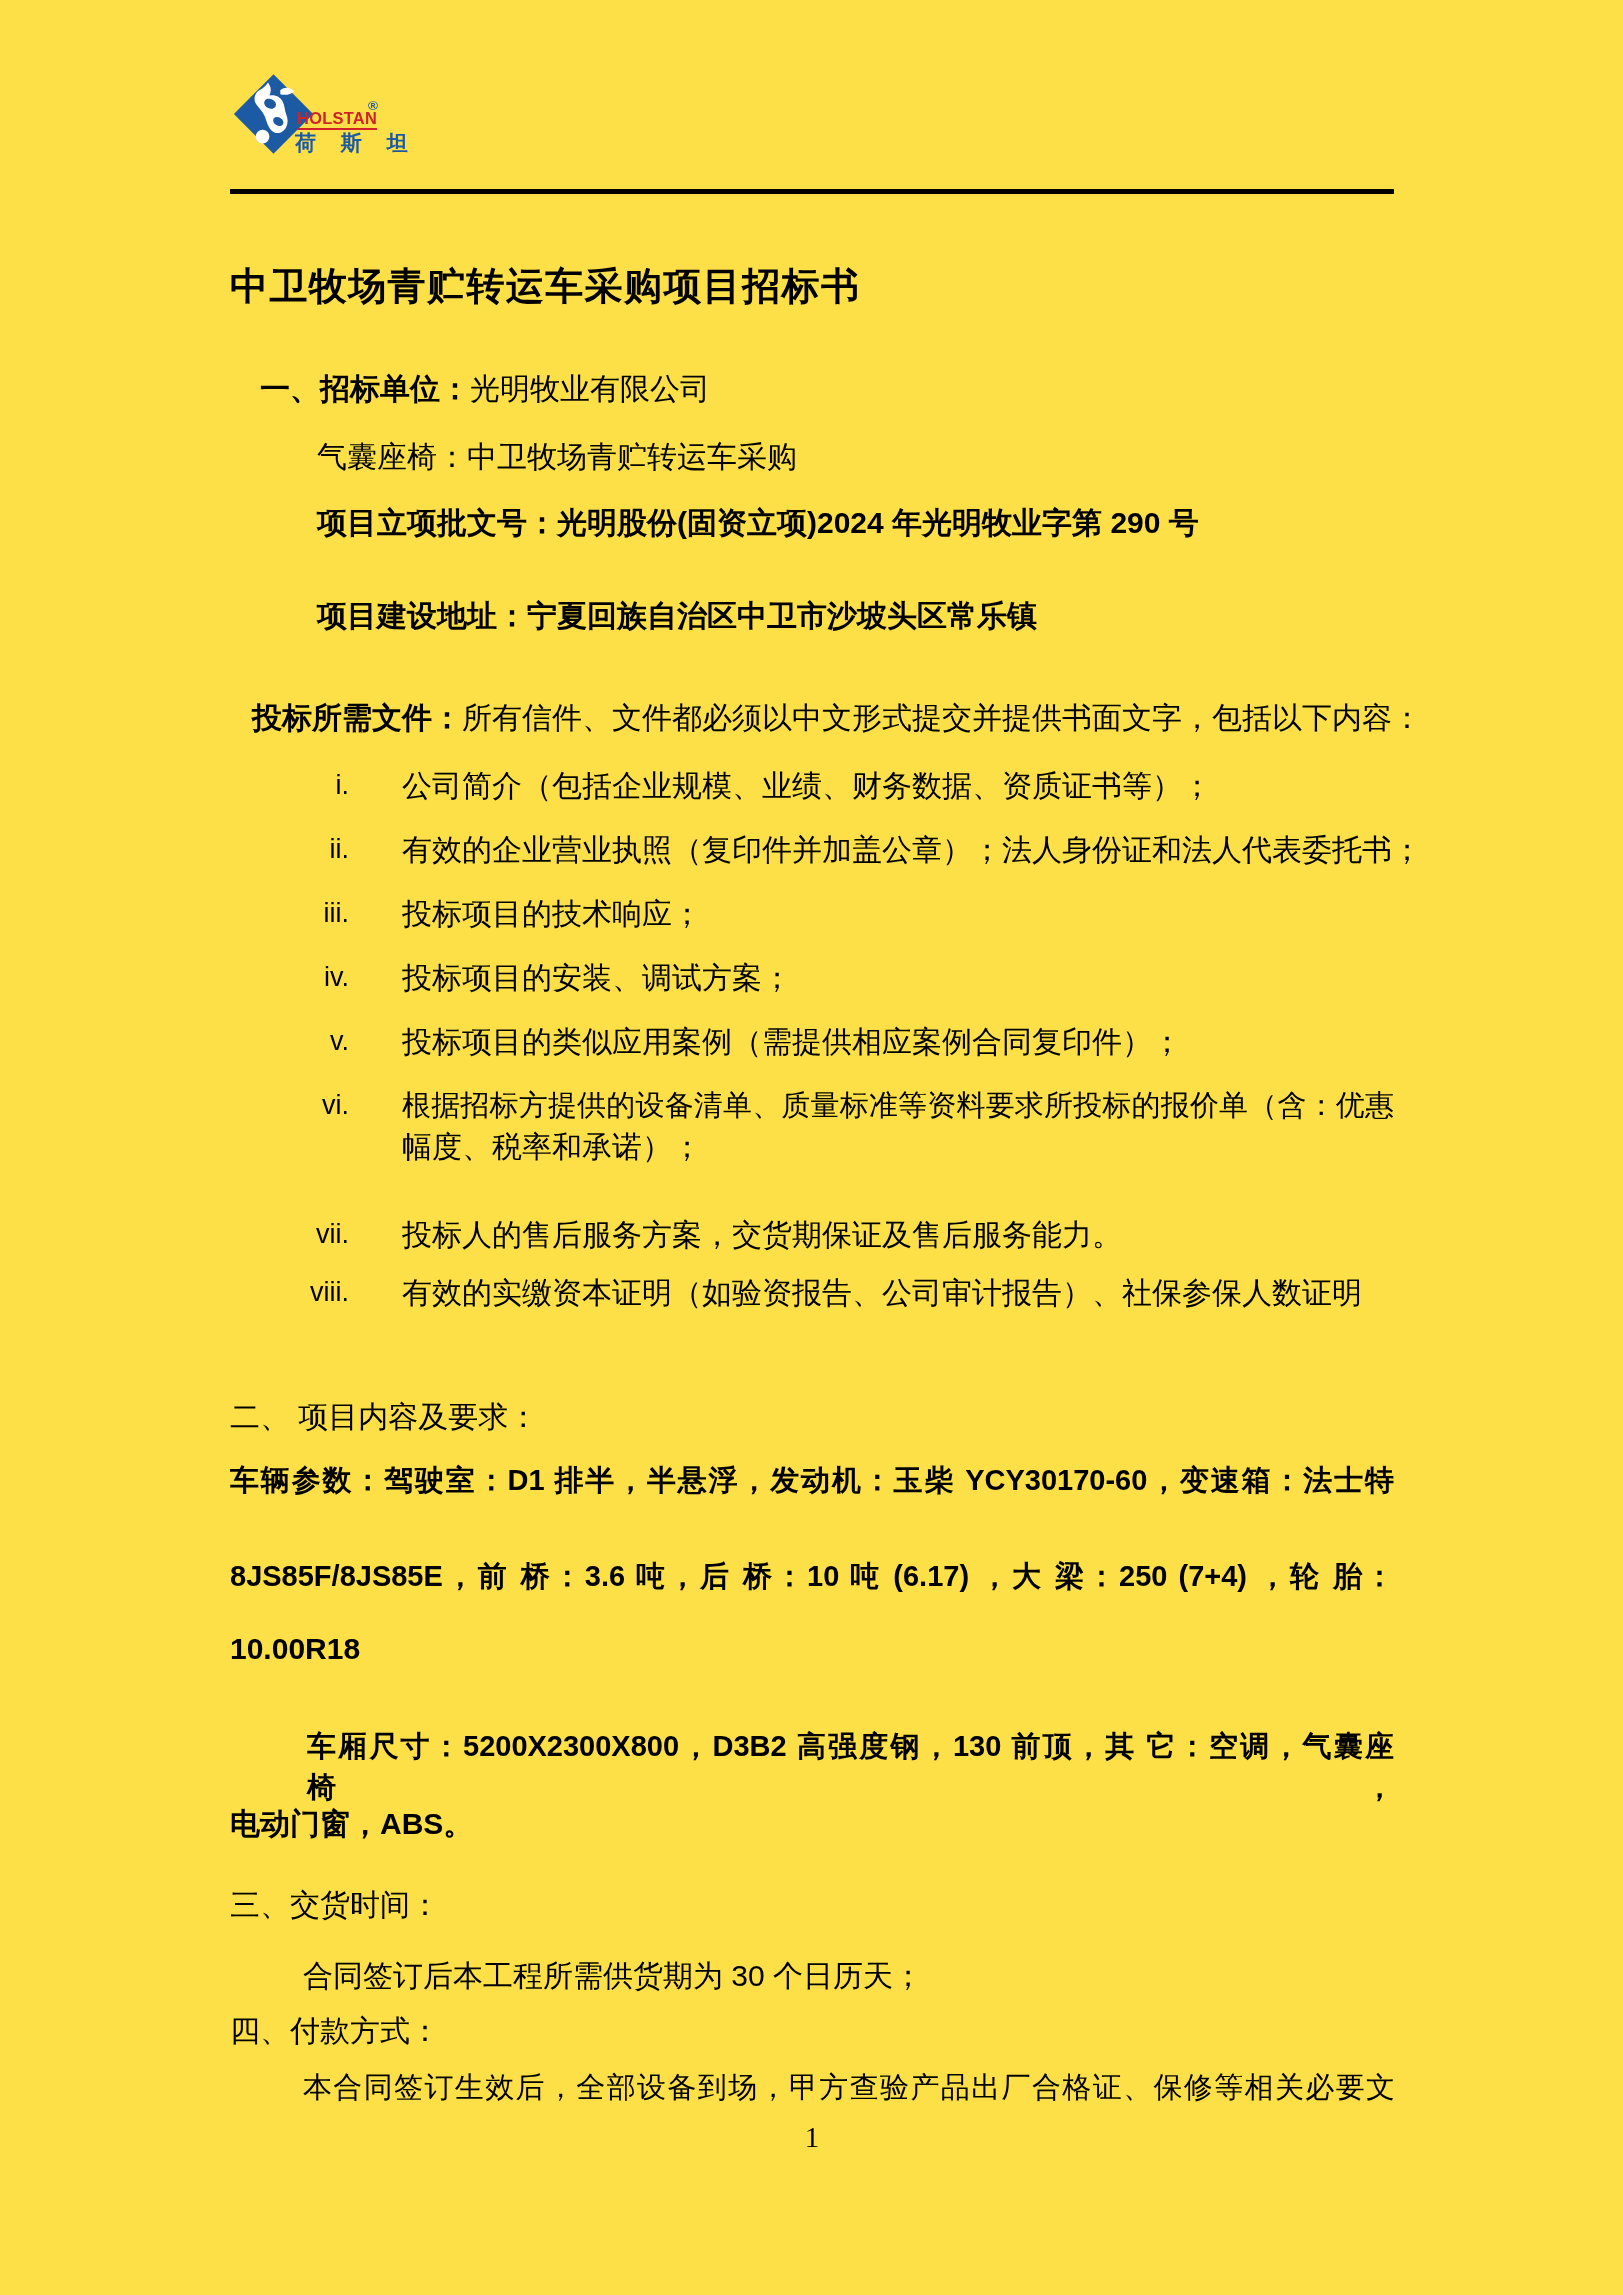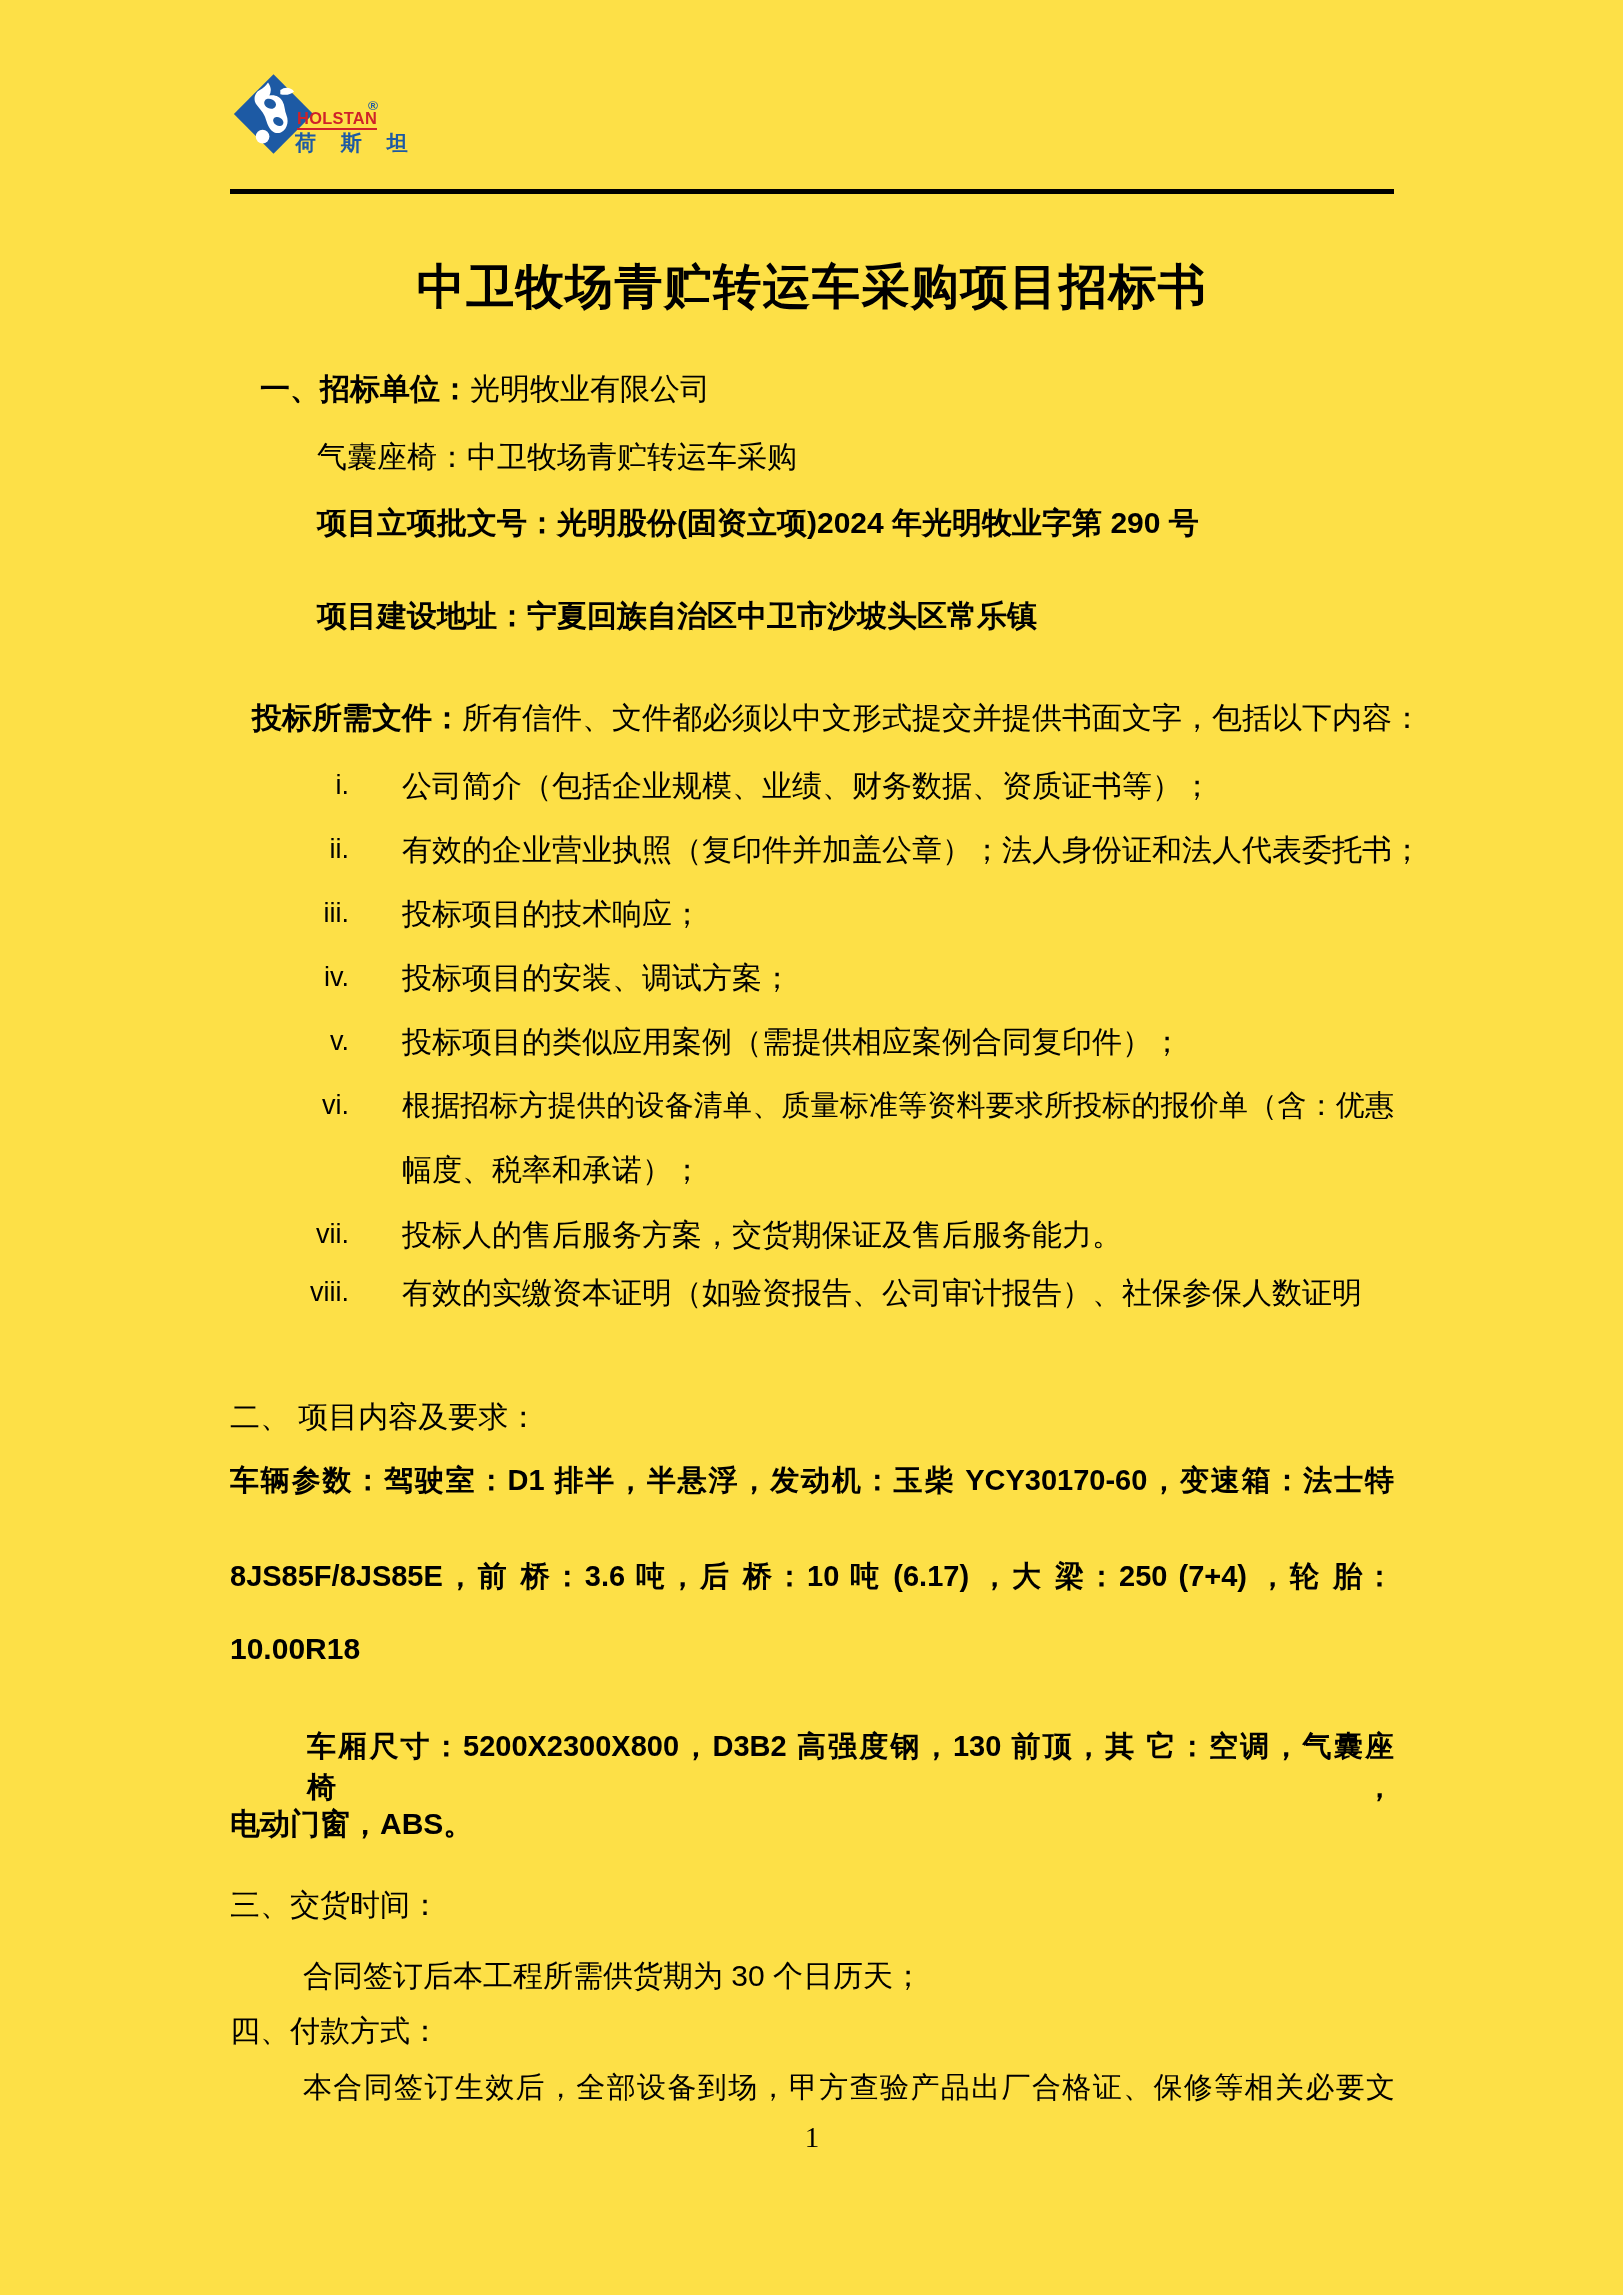--- a/index.html
+++ b/index.html
@@ -27,21 +27,21 @@
   .logo-cjk{
     position:absolute;left:63px;top:67px;
     font-size:21px;font-weight:700;color:#1d5aa4;letter-spacing:9.5px;
     line-height:22px;white-space:nowrap;
   }
   
   .rule{position:absolute;left:230px;top:189px;width:1164px;height:4.8px;background:#000;}
   
   .title{
     position:absolute;left:230px;top:258px;width:1164px;
-    text-align:center;font-size:48px;font-weight:700;letter-spacing:1.4px;
+    text-align:left;font-size:38px;font-weight:700;letter-spacing:1.4px;
     line-height:57px;white-space:nowrap;
   }
   
   .line{
     position:absolute;font-size:30px;line-height:41px;
     white-space:nowrap;color:#000;
   }
   .b{font-weight:700;}
   .fill{
     white-space:normal;
@@ -51,21 +51,21 @@
   }
   
   .row{position:absolute;left:230px;display:flex;align-items:flex-start;}
   .row .num{
     width:119px;text-align:right;font-size:27px;line-height:41px;
     white-space:nowrap;flex:none;
   }
   .row .txt{
     margin-left:53px;font-size:30px;line-height:41px;white-space:nowrap;
   }
-  .row .txt .cont{margin-top:23px;}
+  .row .txt .cont{}
   .row .txt .wfill{width:992px;white-space:normal;}
   
   .pagenum{
     position:absolute;left:230px;top:2120px;width:1164px;
     text-align:center;font-size:29px;line-height:34px;
     font-family:"Liberation Serif",serif;
   }
 </style>
 </head>
 <body>

